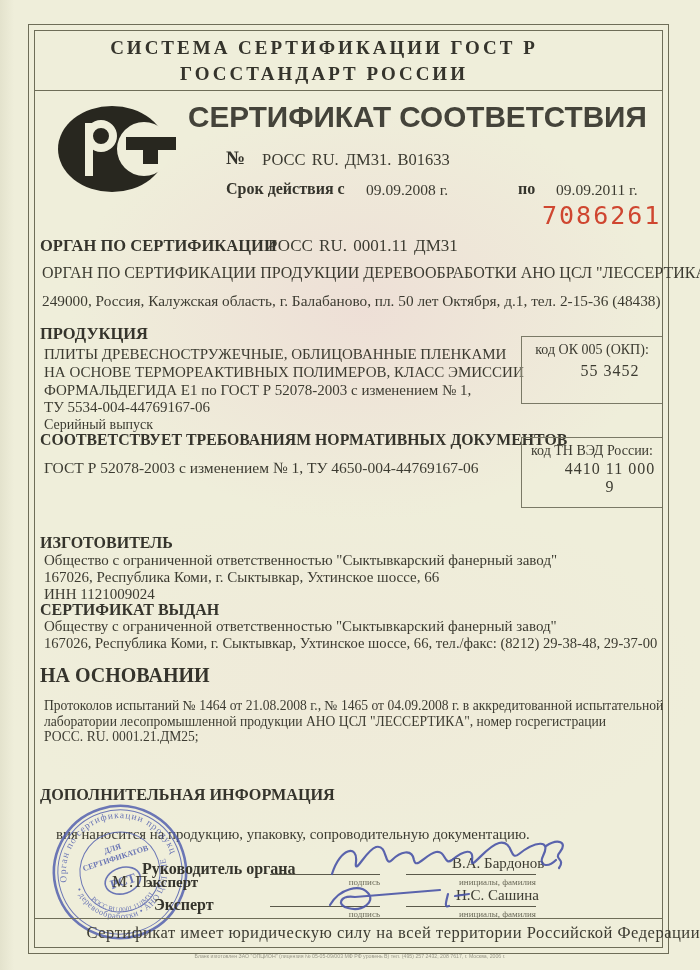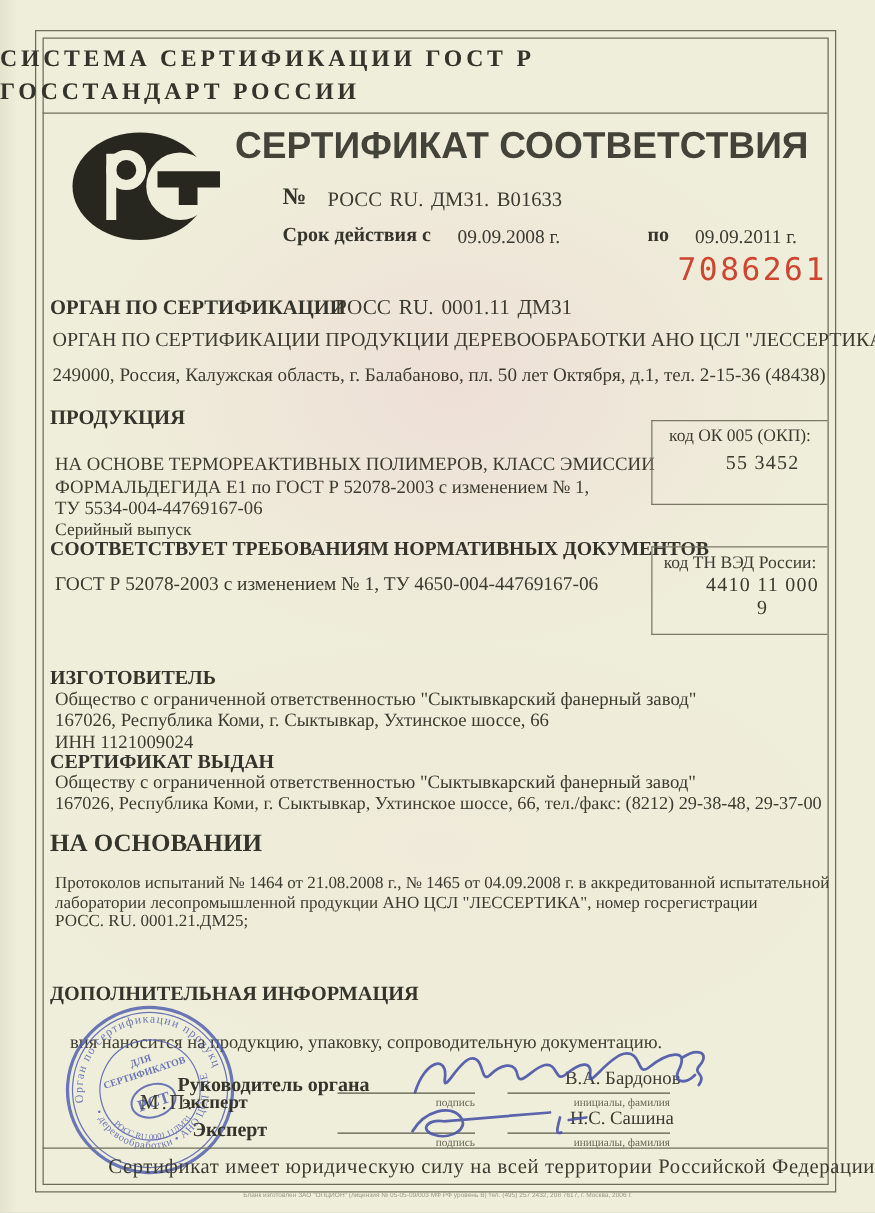--- a/index.html
+++ b/index.html
@@ -10,21 +10,21 @@
       radial-gradient(ellipse 500px 260px at 50% 70%, rgba(240,222,214,.25), rgba(240,222,214,0) 70%),
       #efeeda;
     font-family:"Liberation Serif", serif;color:#3c3b31;
   }
   .page:before{content:"";position:absolute;left:0;top:0;width:14px;height:100%;
     background:linear-gradient(90deg,#e2e1cb,#efeeda);opacity:.9;}
   .frame-outer{position:absolute;left:28px;top:24px;width:639px;height:928px;border:1.6px solid #6e6d58;}
   .frame-inner{position:absolute;left:34px;top:30px;width:627px;height:916px;border:1px solid #6e6d58;}
   .hline{position:absolute;left:34px;width:628px;height:0;border-top:1.6px solid #6e6d58;}
   .abs{position:absolute;white-space:nowrap;}
-  .hdr{font-weight:bold;letter-spacing:3px;font-size:19px;color:#35342c;width:648px;}
+  .hdr{font-weight:bold;letter-spacing:3px;font-size:19px;color:#35342c;width:648px;text-align:center;}
   .title{font-family:"Liberation Sans",sans-serif;font-weight:bold;font-size:30px;color:#44433a;
     letter-spacing:0px;transform:scaleX(.99);transform-origin:left;}
   .b{font-weight:bold;color:#35342c;}
   .serial-red{font-family:"DejaVu Sans Mono",monospace;font-size:25px;color:#cf4630;letter-spacing:2px;}
   .codebox{position:absolute;left:521px;width:141px;border:1px solid #7a7966;border-right:none;
     text-align:center;font-size:14px;padding-top:5px;box-sizing:border-box;}
   .codebox .val{font-size:16px;margin-top:4px;letter-spacing:1px;padding-left:36px;}
   .sigline{position:absolute;height:0;border-bottom:1px solid #5a594a;}
   .cap{position:absolute;font-size:9px;color:#6a6958;text-align:right;}
   .fineprint{position:absolute;left:0;top:953px;width:700px;text-align:center;font-size:9px;color:#9a998a;
@@ -64,20 +64,21 @@
   <div class="abs" style="left:556px;top:181px;font-size:15.5px">09.09.2011 г.</div>
 
   <div class="abs serial-red" style="left:542px;top:201px">7086261</div>
 
   <div class="abs b" style="left:40px;top:236px;font-size:16.5px">ОРГАН ПО СЕРТИФИКАЦИИ</div>
   <div class="abs" style="left:268px;top:236px;font-size:17px;word-spacing:2px">РОСС  RU. 0001.11 ДМ31</div>
   <div class="abs" style="left:42px;top:264px;font-size:16px">ОРГАН ПО СЕРТИФИКАЦИИ ПРОДУКЦИИ ДЕРЕВООБРАБОТКИ АНО ЦСЛ "ЛЕССЕРТИКА"</div>
   <div class="abs" style="left:42px;top:292px;font-size:15.3px">249000, Россия, Калужская область, г. Балабаново, пл. 50 лет Октября, д.1, тел. 2-15-36 (48438)</div>
 
   <div class="abs b" style="left:40px;top:324px;font-size:16.5px">ПРОДУКЦИЯ</div>
+  <div class="abs" style="left:44px;top:346px;font-size:15px">ПЛИТЫ ДРЕВЕСНОСТРУЖЕЧНЫЕ, ОБЛИЦОВАННЫЕ ПЛЕНКАМИ</div>
   <div class="abs" style="left:44px;top:364px;font-size:15px">НА ОСНОВЕ ТЕРМОРЕАКТИВНЫХ ПОЛИМЕРОВ, КЛАСС  ЭМИССИИ</div>
   <div class="abs" style="left:44px;top:382px;font-size:15px">ФОРМАЛЬДЕГИДА Е1 по ГОСТ Р 52078-2003 с изменением № 1,</div>
   <div class="abs" style="left:44px;top:399px;font-size:15px">ТУ 5534-004-44769167-06</div>
   <div class="abs" style="left:44px;top:417px;font-size:14px">Серийный выпуск</div>
 
   <div class="codebox" style="top:336px;height:68px">
     <div>код ОК 005 (ОКП):</div>
     <div class="val">55 3452</div>
   </div>
 

